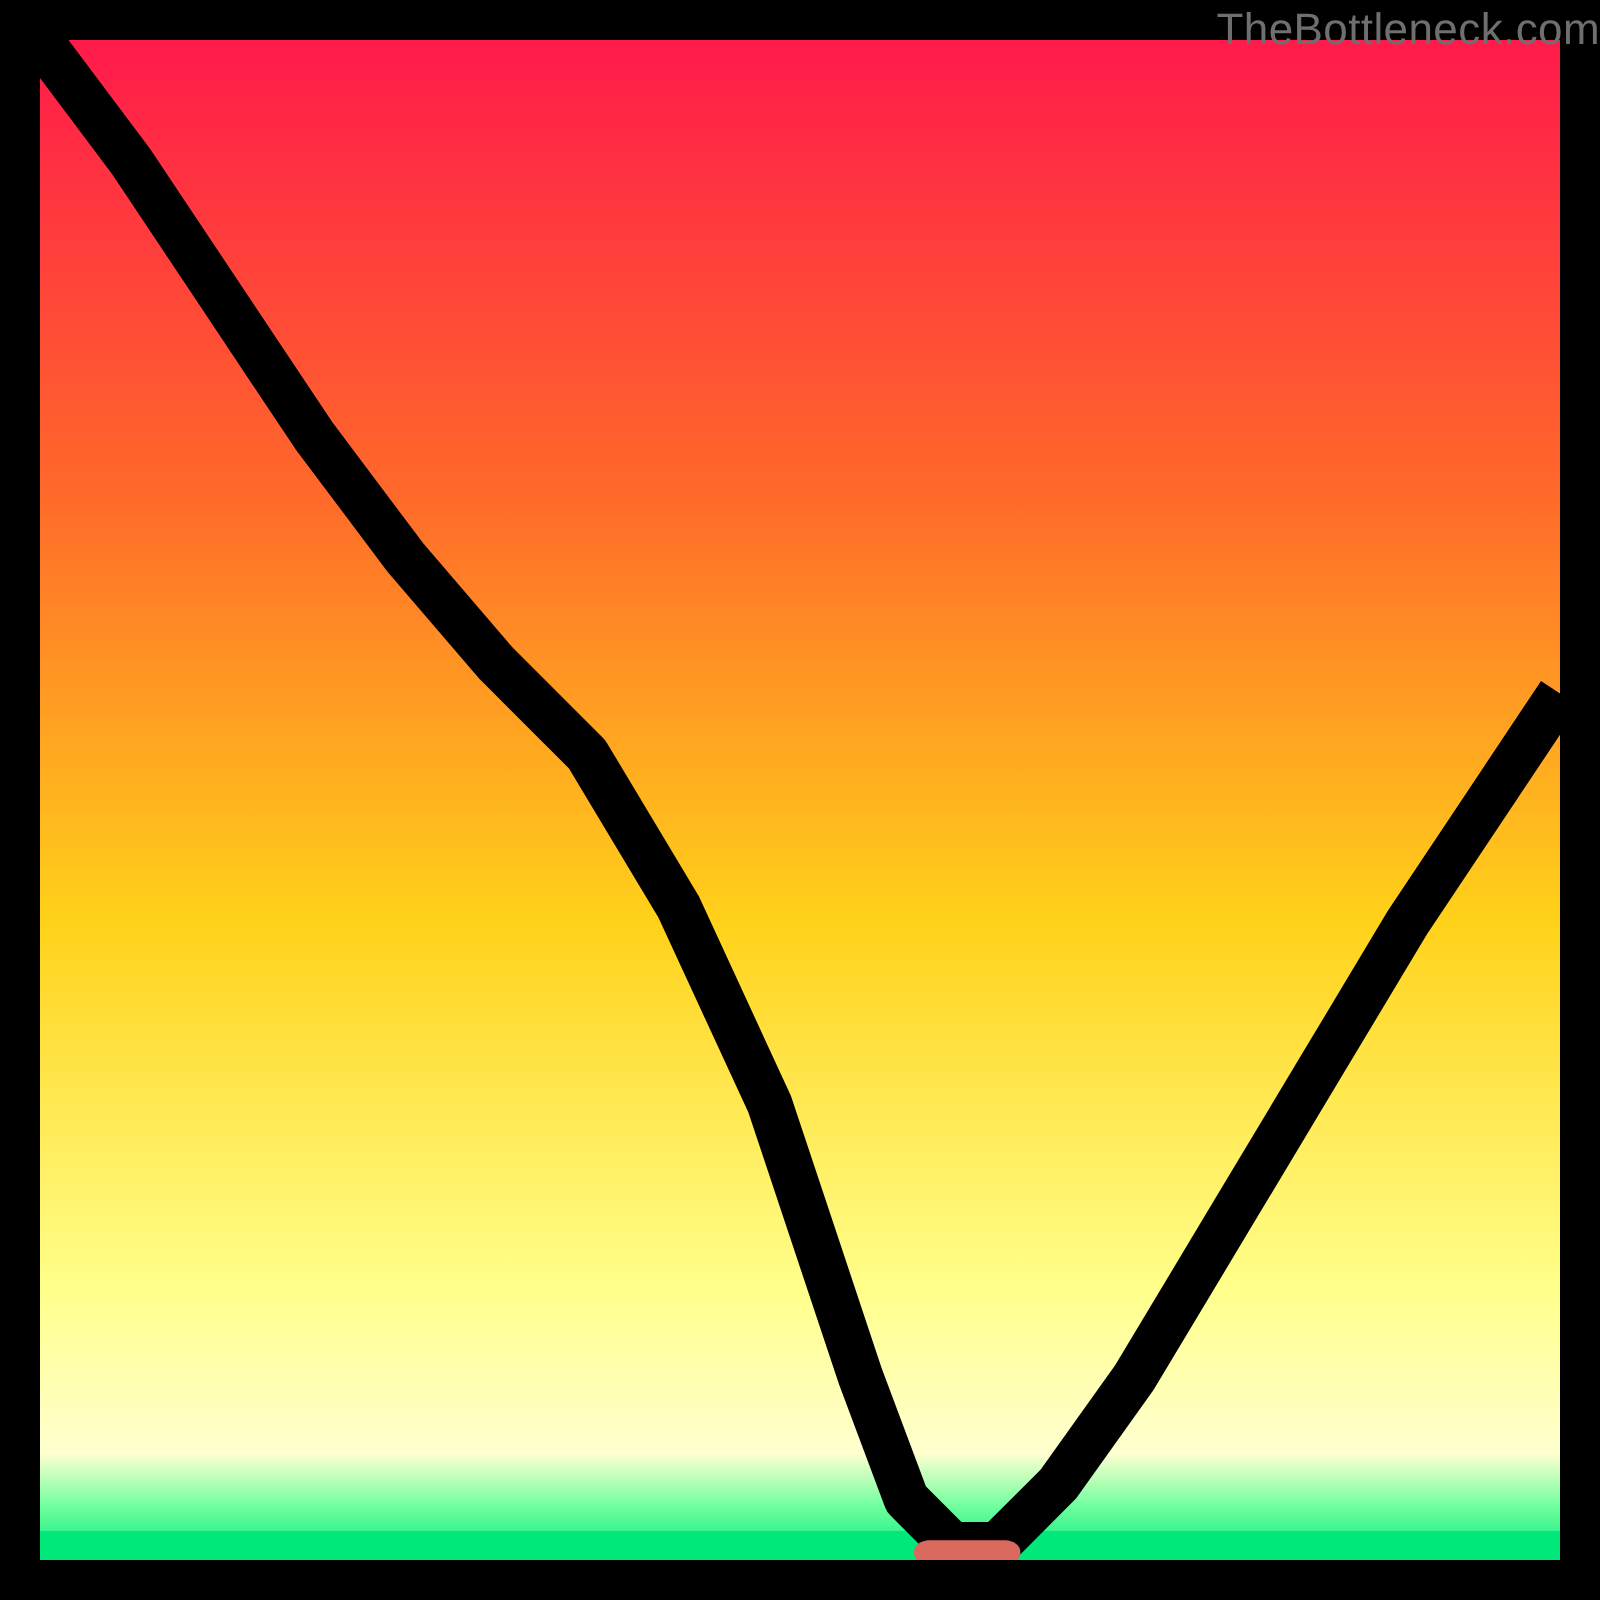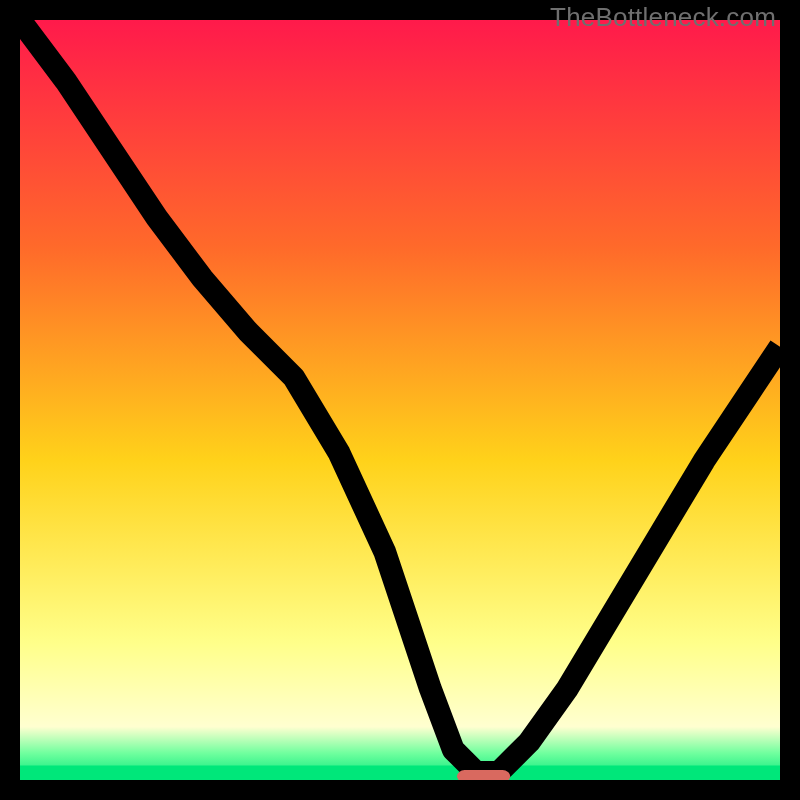--- a/index.html
+++ b/index.html
@@ -12,23 +12,23 @@
   }
   .frame {
     position: relative;
     width: 800px;
     height: 800px;
     background: #000;
   }
   .watermark {
     position: absolute;
     top: 2px;
-    right: 24px;
+    right: 0;
     font-family: Arial, Helvetica, sans-serif;
-    font-size: 26px;
+    font-size: 22px;
     color: #6f6f6f;
     letter-spacing: 0.2px;
     z-index: 20;
   }
   svg.plot {
     position: absolute;
     left: 20px;
     top: 20px;
     width: 760px;
     height: 760px;

